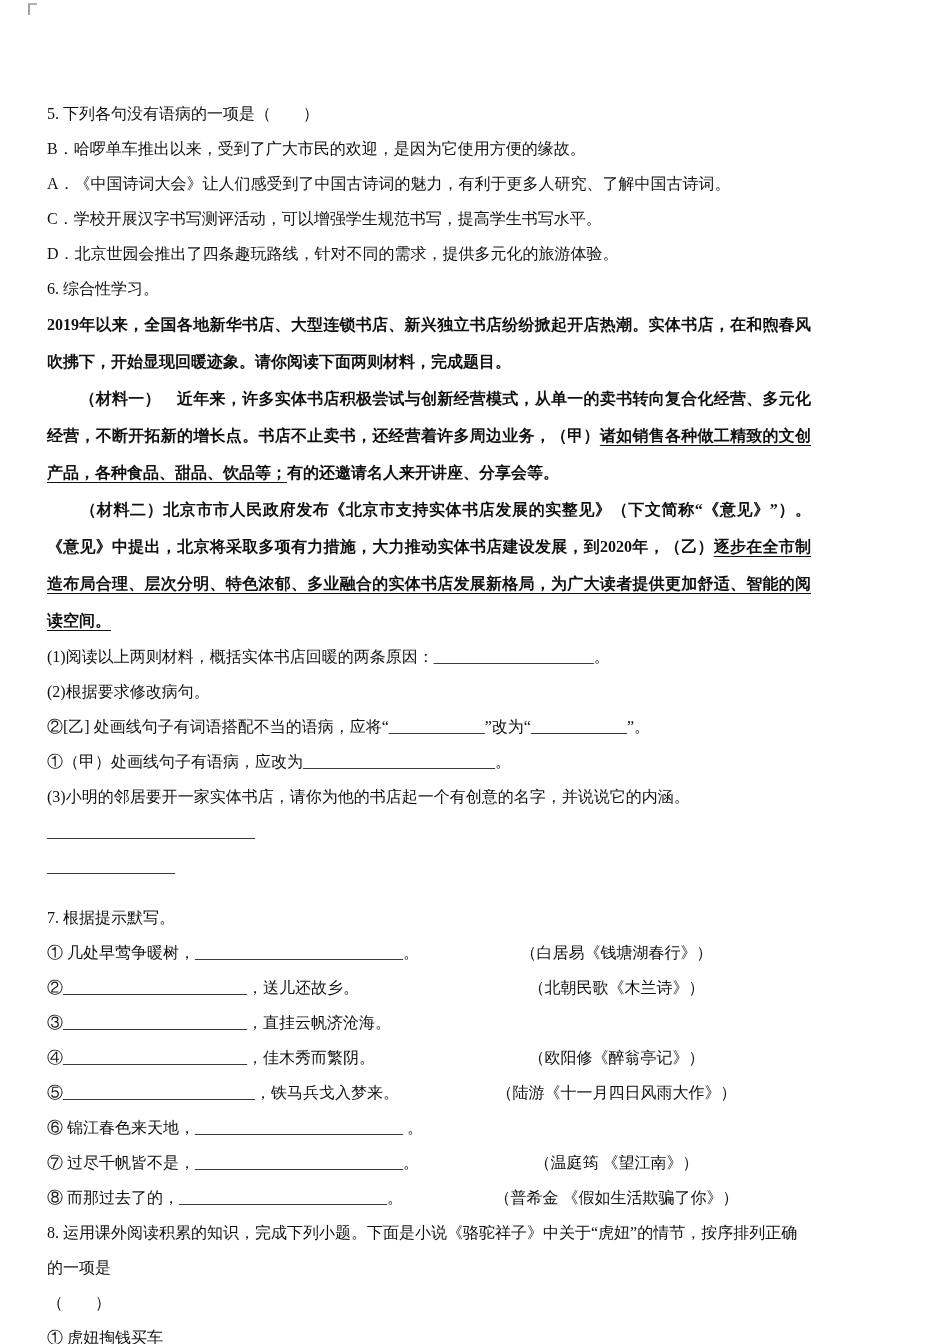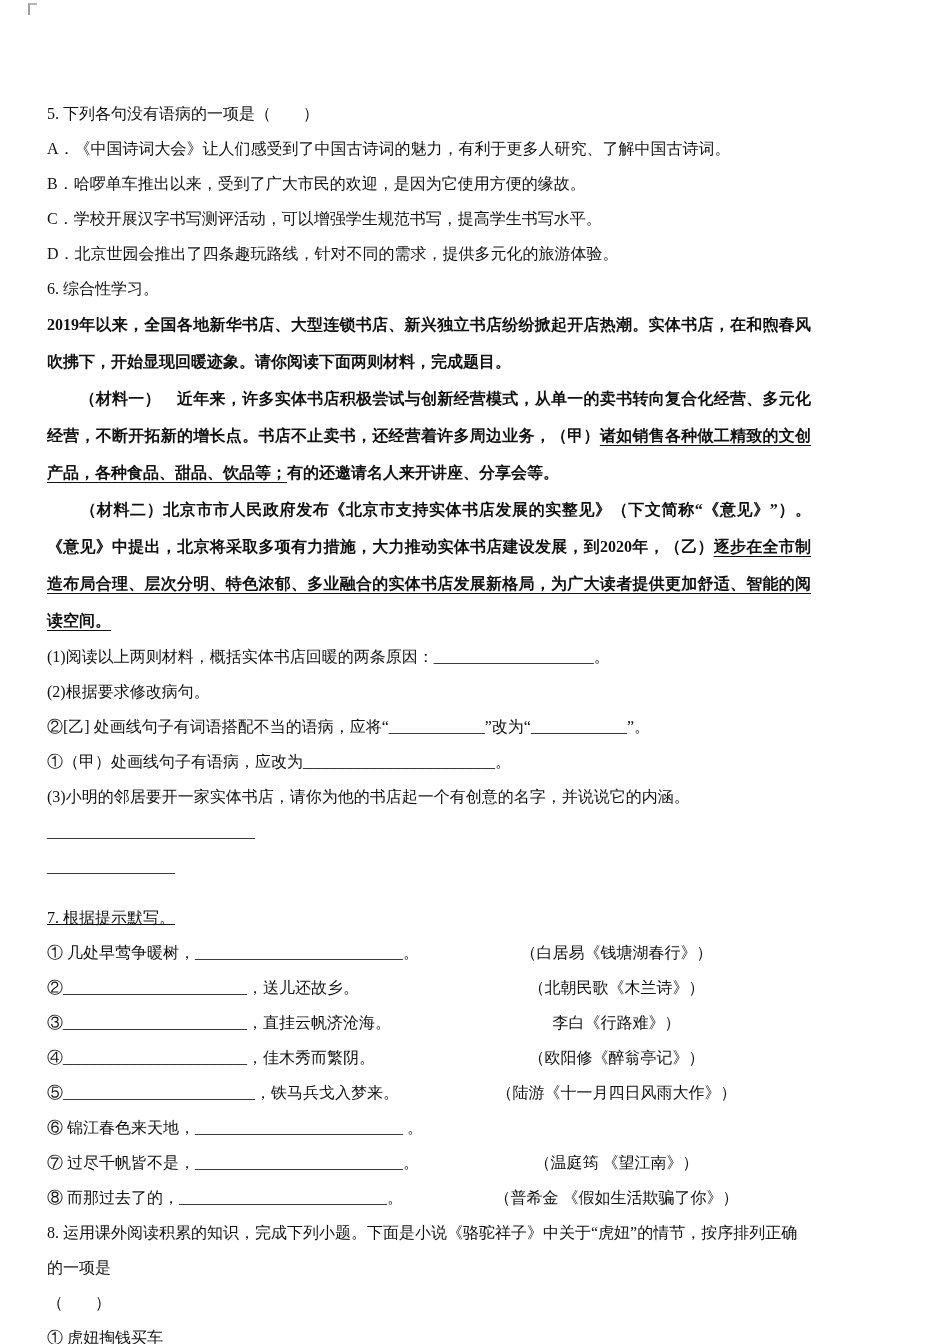--- a/index.html
+++ b/index.html
@@ -13,36 +13,36 @@
     font-size:16px;
     color:#111111;
     background:#ffffff;
   }
   .line{line-height:35px;}
   .justify{text-align:justify;line-height:37px;font-weight:bold;}
   .u{text-decoration:underline;text-underline-offset:4px;text-decoration-thickness:1px;}
   .dict-row{display:flex;line-height:35px;}
   .dict-left{flex:0 0 445px;white-space:nowrap;}
   .dict-src{flex:1;text-align:center;padding-right:70px;white-space:nowrap;}
-  .mt{margin-top:16px;text-decoration:underline;}
+  .mt{margin-top:16px;}
   .artifact{
     position:absolute;left:28px;top:3px;width:7px;height:10px;
     border-left:2px solid #555;border-top:2px solid #777;opacity:.55;
   }
 </style>
 </head>
 <body>
 
 <div class="artifact"></div>
 
 <div class="page">
   <div id="doc">
       <div class="line"><span>5. 下列各句没有语病的一项是（　　）</span></div>
+      <div class="line"><span>B．哈啰单车推出以来，受到了广大市民的欢迎，是因为它使用方便的缘故。</span></div>
       <div class="line"><span>A．《中国诗词大会》让人们感受到了中国古诗词的魅力，有利于更多人研究、了解中国古诗词。</span></div>
-      <div class="line"><span>B．哈啰单车推出以来，受到了广大市民的欢迎，是因为它使用方便的缘故。</span></div>
       <div class="line"><span>C．学校开展汉字书写测评活动，可以增强学生规范书写，提高学生书写水平。</span></div>
       <div class="line"><span>D．北京世园会推出了四条趣玩路线，针对不同的需求，提供多元化的旅游体验。</span></div>
       <div class="line"><span>6. 综合性学习。</span></div>
       <div class="line justify"><span>2019年以来，全国各地新华书店、大型连锁书店、新兴独立书店纷纷掀起开店热潮。实体书店，在和煦春风吹拂下，开始显现回暖迹象。请你阅读下面两则材料，完成题目。</span></div>
       <div class="line justify"><span>　　（材料一）　近年来，许多实体书店积极尝试与创新经营模式，从单一的卖书转向复合化经营、多元化经营，不断开拓新的增长点。书店不止卖书，还经营着许多周边业务，（甲）</span><span class="u">诸如销售各种做工精致的文创产品，各种食品、甜品、饮品等；</span><span>有的还邀请名人来开讲座、分享会等。</span></div>
       <div class="line justify"><span>　　（材料二）北京市市人民政府发布《北京市支持实体书店发展的实整见》（下文简称“《意见》”）。《意见》中提出，北京将采取多项有力措施，大力推动实体书店建设发展，到2020年，（乙）</span><span class="u">逐步在全市制造布局合理、层次分明、特色浓郁、多业融合的实体书店发展新格局，为广大读者提供更加舒适、智能的阅读空间。</span></div>
       <div class="line"><span>(1)阅读以上两则材料，概括实体书店回暖的两条原因：____________________。</span></div>
       <div class="line"><span>(2)根据要求修改病句。</span></div>
       <div class="line"><span>②[乙] 处画线句子有词语搭配不当的语病，应将“____________”改为“____________”。</span></div>
       <div class="line"><span>①（甲）处画线句子有语病，应改为________________________。</span></div>
@@ -52,21 +52,20 @@
       <div class="dict-row">
         <div class="dict-left">① 几处早莺争暖树，__________________________。</div>
         <div class="dict-src">（白居易《钱塘湖春行》）</div>
       </div>
       <div class="dict-row">
         <div class="dict-left">②_______________________，送儿还故乡。</div>
         <div class="dict-src">（北朝民歌《木兰诗》）</div>
       </div>
       <div class="dict-row">
         <div class="dict-left">③_______________________，直挂云帆济沧海。</div>
-        <div class="dict-src">李白《行路难》）</div>
       </div>
       <div class="dict-row">
         <div class="dict-left">④_______________________，佳木秀而繁阴。</div>
         <div class="dict-src">（欧阳修《醉翁亭记》）</div>
       </div>
       <div class="dict-row">
         <div class="dict-left">⑤________________________，铁马兵戈入梦来。</div>
         <div class="dict-src">（陆游《十一月四日风雨大作》）</div>
       </div>
       <div class="dict-row">

